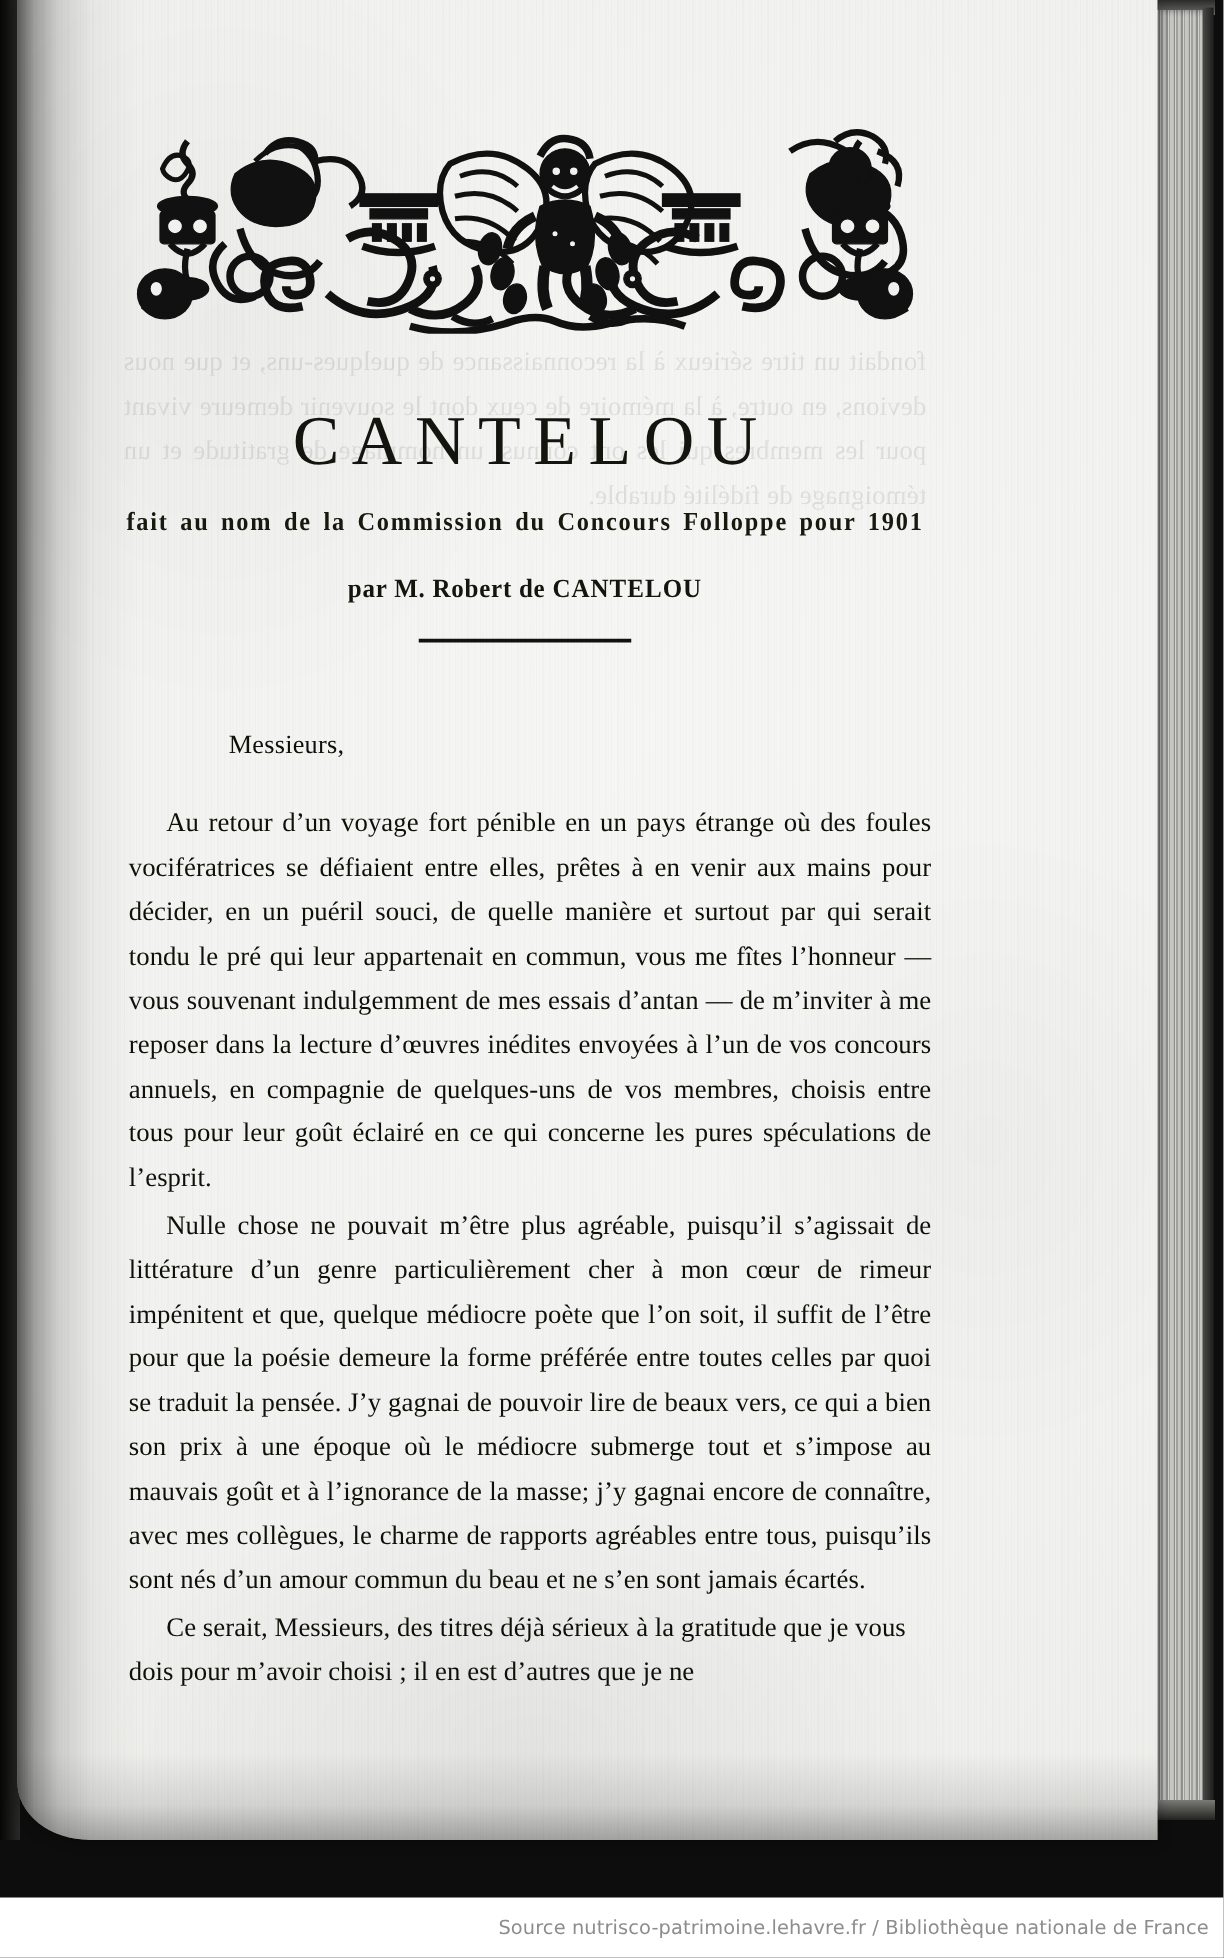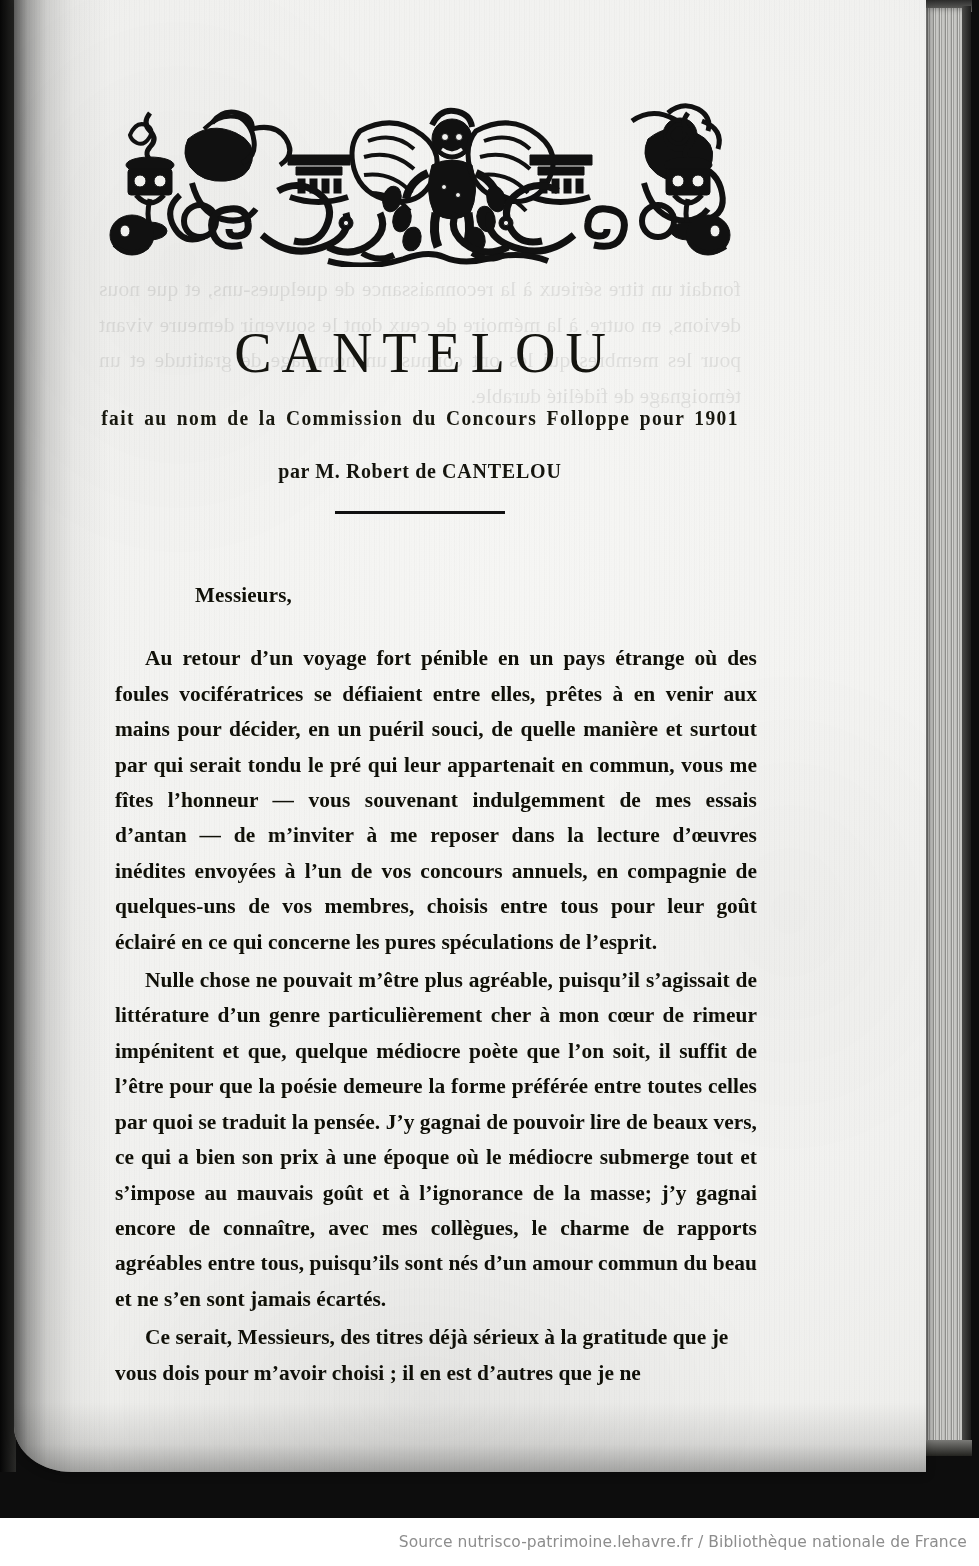--- a/index.html
+++ b/index.html
@@ -228,31 +228,30 @@
   .rule {
     margin: 28px auto 0 auto;
     width: 170px;
     height: 3px;
     background: #111;
   }
 
   
   .body-text {
     position: absolute;
-    left: 16px;
+    left: 4px;
     top: 578px;
     width: 642px;
     color: #101008;
     font-family: "Liberation Serif", "DejaVu Serif", serif;
     font-size: 21.4px;
     line-height: 35.4px;
     text-align: justify;
     text-justify: inter-word;
     letter-spacing: .05px;
-    font-weight: bold;
   }
   .salutation {
     margin: 0 0 28px 0;
     padding-left: 80px;
     text-align: left;
     font-size: 21px;
     letter-spacing: .2px;
   }
   .body-text p.para {
     margin: 0 0 0 0;

